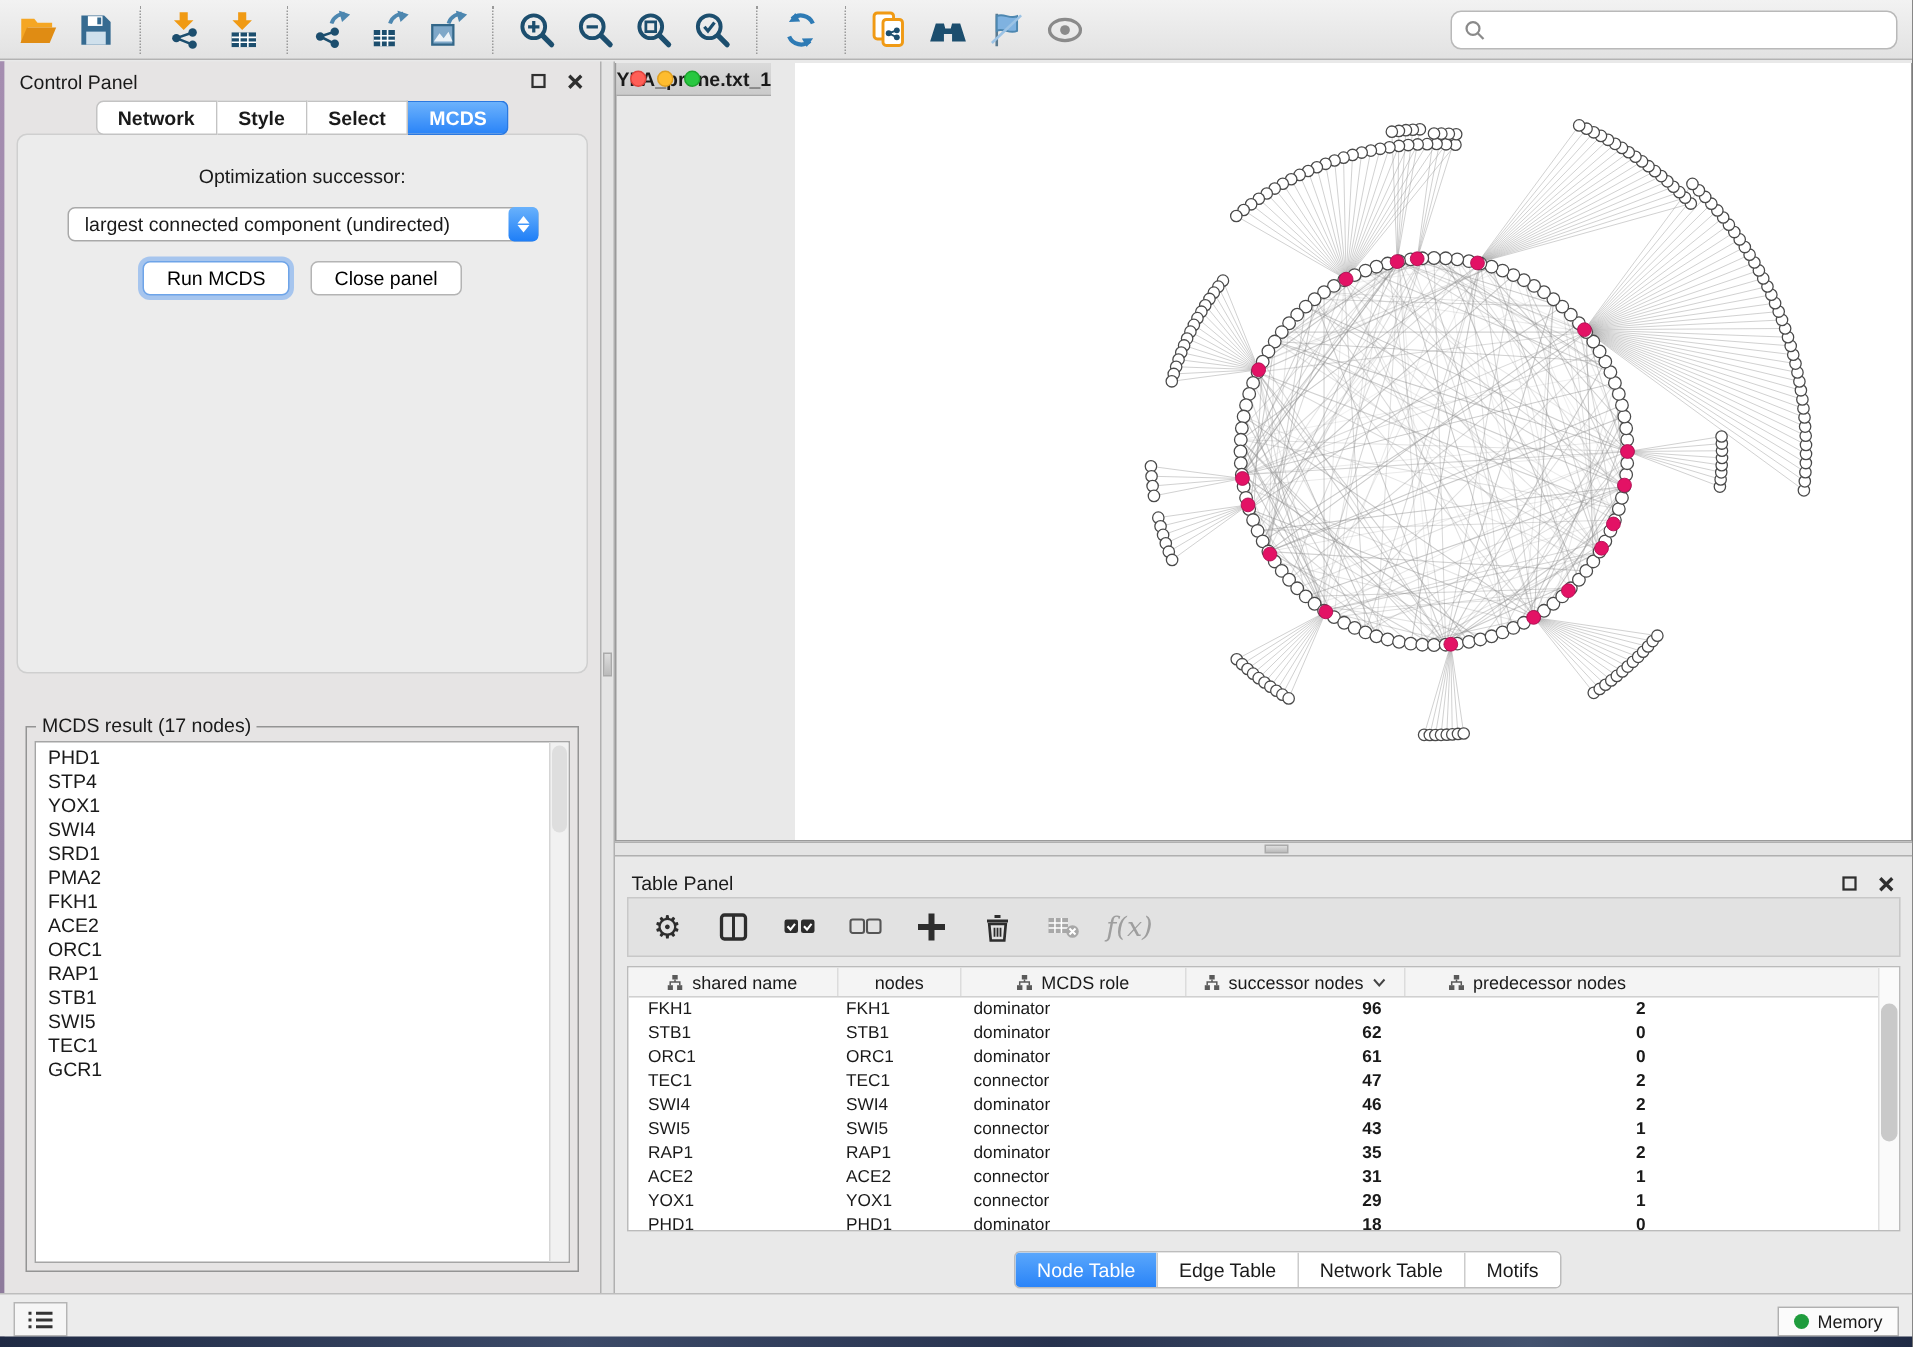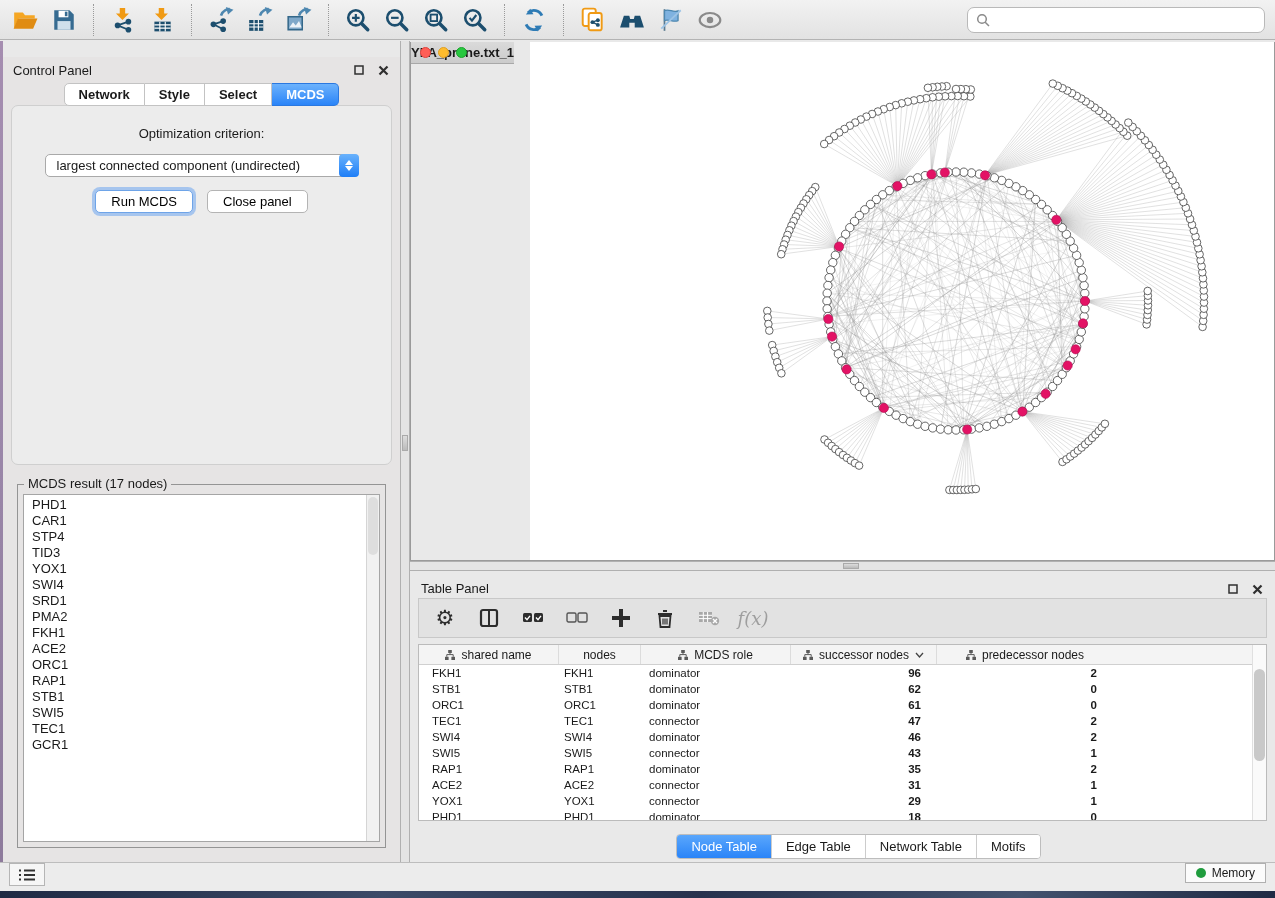--- a/index.html
+++ b/index.html
@@ -20,21 +20,21 @@
     background:linear-gradient(#a58db0,#9a86a8,#8d7a9b);background-color:#9a86a8;}
   .wallpaper{position:absolute;left:0;right:0;bottom:0;height:7px;
     background:linear-gradient(90deg,#1f2a44,#3c4a68 30%,#27324e 55%,#44536f 80%,#1f2a44);}
   
   .main{position:absolute;left:3px;right:0;top:41px;bottom:36px;display:flex;}
   .vsplit{width:8px;background:#e4e4e4;border-left:1px solid #b0b0b0;border-right:1px solid #b0b0b0;
     position:relative;cursor:col-resize;}
   .vsplit .grip{position:absolute;left:1px;top:48%;width:4px;height:14px;
     background:linear-gradient(#ddd,#bbb);border:1px solid #aaa;}
   
-  .cpanel{width:397px;background:#e6e4e4;display:flex;flex-direction:column;box-sizing:border-box;margin-top:16px;}
+  .cpanel{width:397px;background:#e6e4e4;display:flex;flex-direction:column;box-sizing:border-box;}
   .cp-head{height:26px;display:flex;align-items:center;padding:0 10px;gap:8px;}
   .cp-title{font-size:13px;}
   .winbtns{margin-left:auto;display:flex;align-items:center;gap:10px;}
   .ib{width:14px;height:14px;display:flex;align-items:center;justify-content:center;cursor:pointer;}
   .tabsrow{display:flex;justify-content:center;position:relative;z-index:2;margin-bottom:-1px;}
   .tab{font-size:13px;padding:3px 14px;background:#fff;border:1px solid #c3c3c3;border-left-width:0;cursor:pointer;font-weight:bold;}
   .tab:first-child{border-left-width:1px;border-radius:5px 0 0 5px;}
   .tab:last-child{border-radius:0 5px 5px 0;}
   .tab.sel{background:linear-gradient(#6cb2fc,#2a84f8);color:#fff;border-color:#2a78e0;}
   .cp-box{margin:0 8px;background:#ececec;border:1px solid #cfcfcf;border-radius:7px;height:358px;
@@ -99,21 +99,21 @@
   .td.num{text-align:right;padding-right:16px;font-weight:bold;}
   .tscroll{position:absolute;right:0;top:0;bottom:0;width:13px;background:#fafafa;border-left:1px solid #e0e0e0;}
   .tthumb{position:absolute;left:1px;right:1px;top:24px;height:92px;background:#c9c9c9;border-radius:6px;}
   .tp-tabs{height:31px;display:flex;align-items:center;justify-content:center;}
   .ttgroup{display:flex;border:1px solid #bdbdbd;border-radius:4px;overflow:hidden;background:#fff;margin-left:32px;}
   .ttab{font-size:13px;padding:4px 14px;border-left:1px solid #ccc;cursor:pointer;background:#fff;}
   .ttab:first-child{border-left:none;}
   .ttab.sel{background:linear-gradient(#5aa7fc,#2a84f8);color:#fff;}
   
   .statusbar{position:absolute;left:0;right:0;bottom:7px;height:29px;background:#ececec;
-    border-top:1px solid #bdbdbd;display:flex;align-items:flex-start;padding:0 9px;box-sizing:border-box;}
+    border-top:1px solid #bdbdbd;display:flex;align-items:flex-end;padding:0 9px;box-sizing:border-box;}
   .listbtn{width:34px;height:21px;border:1px solid #b5b5b5;background:#f6f6f6;display:flex;
     align-items:center;justify-content:center;cursor:pointer;}
   .membtn{margin-left:auto;display:flex;align-items:center;gap:6px;border:1px solid #b0b0b0;
     background:#fbfbfb;padding:2px 10px;font-size:12px;cursor:pointer;}
   .memdot{width:10px;height:10px;border-radius:50%;}
 </style>
 </head>
 <body>
 
 <div class="app">
@@ -273,42 +273,40 @@
           </span>
         </span>
       </div>
       <div class="tabsrow">
           <div class="tab">Network</div>
           <div class="tab">Style</div>
           <div class="tab">Select</div>
           <div class="tab sel">MCDS</div>
         </div>
       <div class="cp-box">
-        <div class="opt-label">Optimization criterion:</div>
+        <div class="opt-label">Optimization successor:</div>
         <div class="dropdown">
           <span class="val">largest connected component (undirected)</span>
           <span class="stepper">
               <i class="up"></i>
               <i class="dn"></i>
             </span>
         </div>
         <div class="btnrow">
           <button class="btn focus">Run MCDS</button>
           <button class="btn">Close panel</button>
         </div>
       </div>
       <div class="cp-spacer"></div>
       <div class="groupbox">
         <span class="gb-label">MCDS result (17 nodes)</span>
         <div class="gb-list">
           <div class="gb-items">
               <div>PHD1</div>
-              <div>CAR1</div>
               <div>STP4</div>
-              <div>TID3</div>
               <div>YOX1</div>
               <div>SWI4</div>
               <div>SRD1</div>
               <div>PMA2</div>
               <div>FKH1</div>
               <div>ACE2</div>
               <div>ORC1</div>
               <div>RAP1</div>
               <div>STB1</div>
               <div>SWI5</div>

